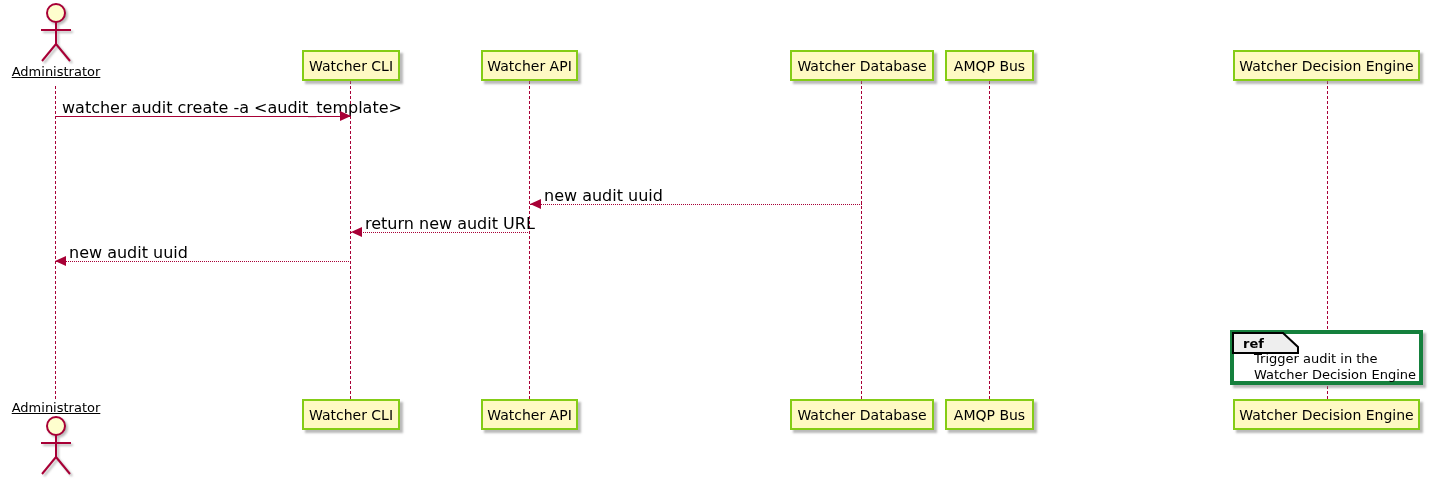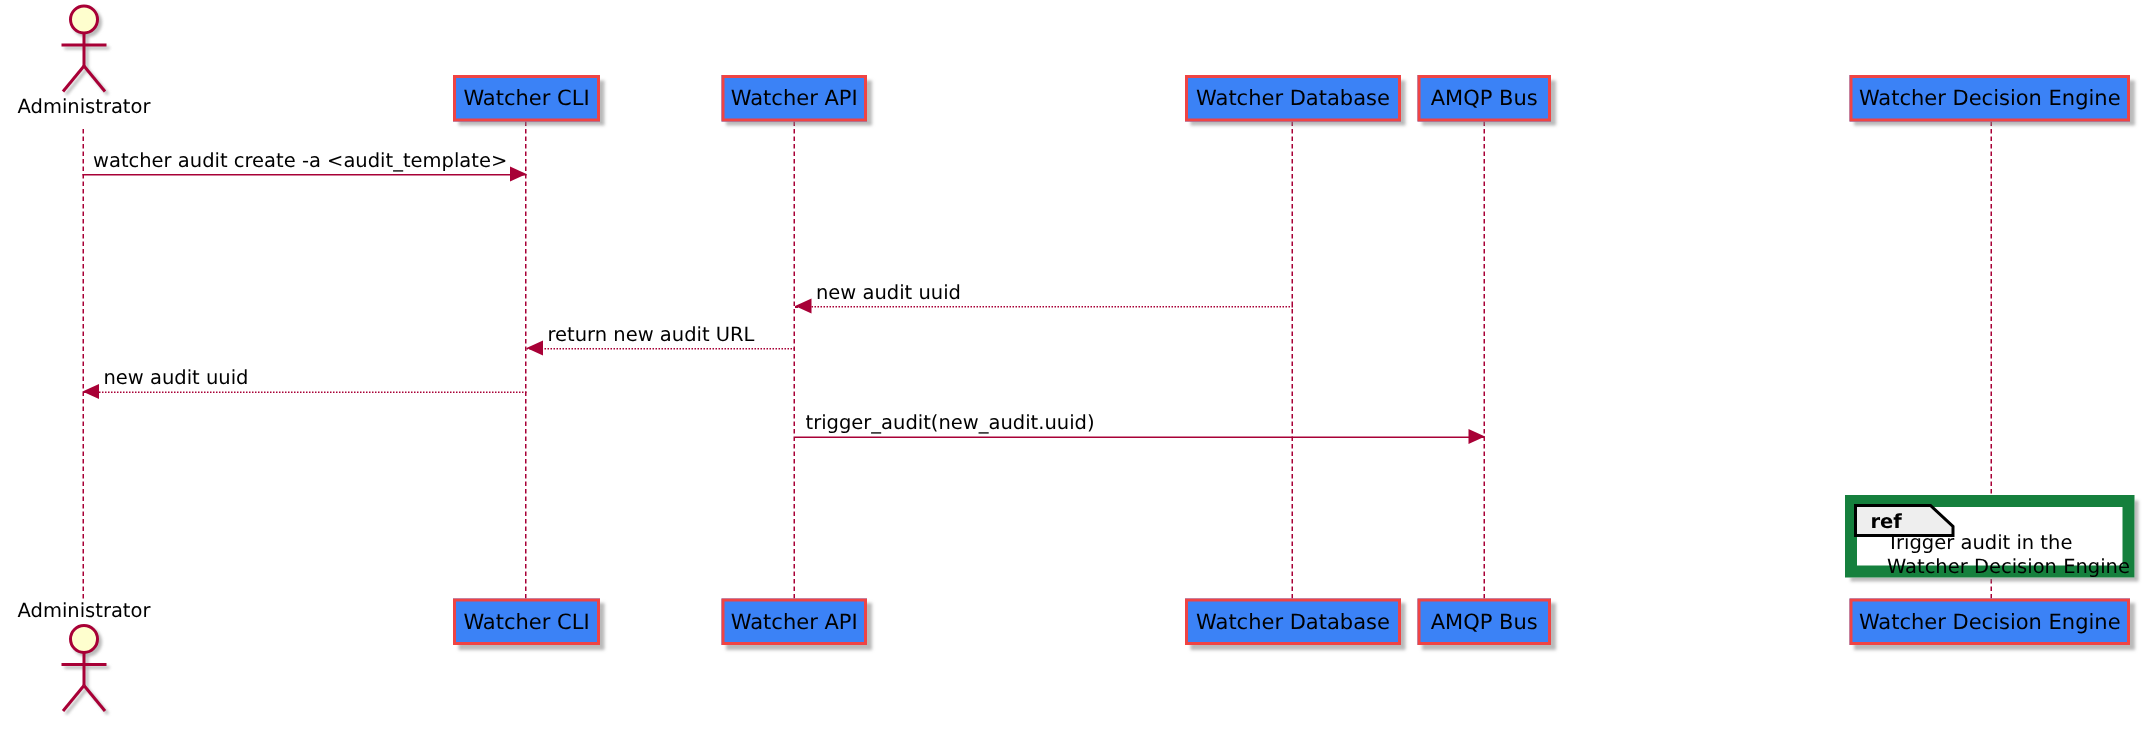--- a/index.html
+++ b/index.html
@@ -16,47 +16,48 @@
   .lifeline {
     position: absolute;
     width: 0;
     border-left: 1.5px dashed #A80036;
   }
   
   .pbox {
     position: absolute;
     box-sizing: border-box;
     height: 31px;
-    background: #3b82f6;
-    border: 2px solid #ef4444;
+    background: #fef9c3;
+    border: 2px solid #84cc16;
     box-shadow: 3px 3px 2px rgba(130,130,130,0.55);
     display: flex;
     align-items: center;
     justify-content: center;
     font-size: 14px;
     white-space: nowrap;
   }
   
   .actor {
     position: absolute;
     width: 112px;
     display: flex;
     flex-direction: column;
     align-items: center;
   }
   .actor-label {
     font-size: 13px;
     line-height: 15px;
     white-space: nowrap;
+    text-decoration: underline;
   }
   .actor svg { filter: drop-shadow(2.5px 2px 1px rgba(130,130,130,0.55)); }
   
   .msg { position: absolute; display: flex; flex-direction: column; }
   .msg .mlabel {
-    font-size: 13px;
+    font-size: 16px;
     line-height: 15px;
     height: 16px;
     white-space: nowrap;
     padding-left: 7px;
   }
   .msg.to-left .mlabel { padding-left: 14px; }
   .msg .mline { position: relative; height: 0; border-top: 1.5px solid #A80036; }
   .msg.dotted .mline { border-top-style: dotted; }
   .msg.to-right .mline::after {
     content: "";
@@ -74,21 +75,21 @@
     width: 0; height: 0;
     border-right: 11px solid #A80036;
     border-top: 5px solid transparent;
     border-bottom: 5px solid transparent;
   }
   
   .refbox {
     position: absolute;
     box-sizing: border-box;
     background: #ffffff;
-    border: 8px solid #15803d;
+    border: 4px solid #15803d;
     box-shadow: 3px 3px 2px rgba(130,130,130,0.55);
   }
   .refbox .ref-tab { position: absolute; top: -2px; left: -2px; }
   .refbox .ref-text {
     margin: 17px 9px 0 20px;
     font-size: 13px;
     line-height: 16px;
     white-space: nowrap;
   }
 </style>
@@ -173,24 +174,20 @@
   <div class="msg to-left dotted" style="left:351px; top:216px; width:179px">
     <div class="mlabel">return new audit URL</div>
     <div class="mline"></div>
   </div>
 
   <div class="msg to-left dotted" style="left:55px; top:245px; width:296px">
     <div class="mlabel">new audit uuid</div>
     <div class="mline"></div>
   </div>
 
-  <div class="msg to-right solid" style="left:530px; top:275px; width:460px">
-    <div class="mlabel">trigger_audit(new_audit.uuid)</div>
-    <div class="mline"></div>
-  </div>
 
 
   <div class="refbox" style="left:1230px; top:330px; width:193px; height:55px">
     <svg class="ref-tab" width="72" height="23" viewBox="0 0 72 23">
       <polygon points="1,1 51,1 66,15 66,21 1,21" fill="#EEEEEE" stroke="#000000" stroke-width="2"></polygon>
       <text x="11" y="16" font-size="13" font-weight="bold" font-family="DejaVu Sans, sans-serif" fill="#000000">ref</text>
     </svg>
     <div class="ref-text">
       <div>Trigger audit in the</div>
       <div>Watcher Decision Engine</div>

